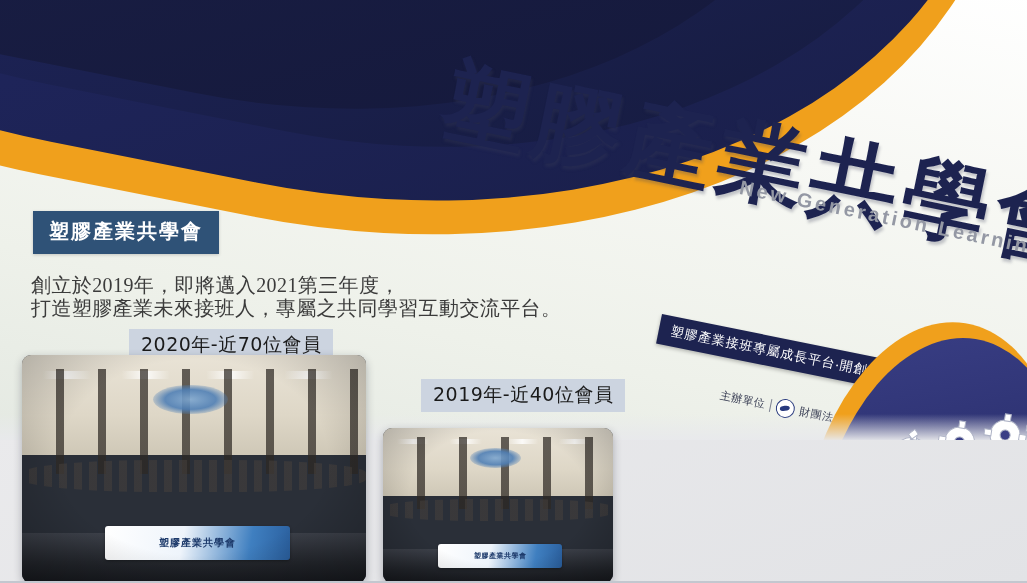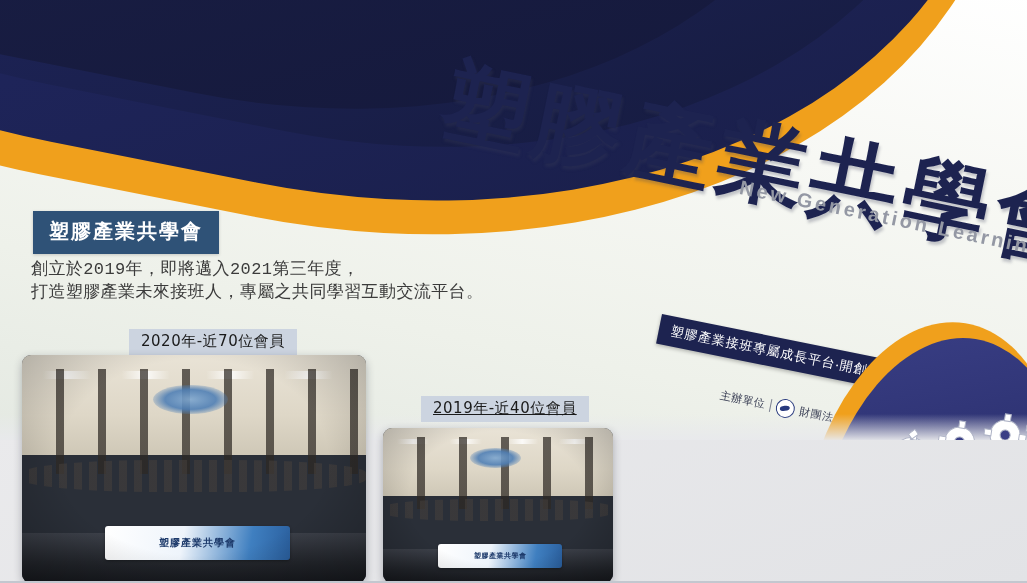--- a/index.html
+++ b/index.html
@@ -228,41 +228,41 @@
     font-weight: 700;
     letter-spacing: 2px;
     padding: 7px 16px 9px 16px;
     font-family: "DejaVu Sans", "Liberation Sans", sans-serif;
     box-shadow: 0 1px 3px rgba(0,0,0,0.18);
   }
 
   .body-copy {
     position: absolute;
     left: 31px;
-    top: 258px;
+    top: 274px;
     color: #3b3b3b;
-    font-size: 17px;
+    font-size: 20px;
     line-height: 23px;
     letter-spacing: .4px;
-    font-family: Liberation Mono, monospace;
+    font-family: Liberation Serif, serif;
   }
   .body-copy .line { display: block; white-space: nowrap; }
 
   .photo-caption {
     position: absolute;
     background: #ccd4e0;
     color: #1a1a1a;
-    font-size: 15px;
+    font-size: 19px;
     letter-spacing: .5px;
     padding: 3px 12px 4px 12px;
     font-family: "DejaVu Sans", "Liberation Sans", sans-serif;
     white-space: nowrap;
   }
   .caption-2020 { left: 129px; top: 329px; }
-  .caption-2019 { left: 421px; top: 396px; text-decoration: underline; }
+  .caption-2019 { left: 421px; top: 379px; }
 
   
   .photo {
     position: absolute;
     border-radius: 9px;
     overflow: hidden;
     box-shadow: 0 3px 9px rgba(40,45,60,0.32);
     background: #2a2f38;
   }
   .photo-2020 { left: 22px;  top: 355px; width: 344px; height: 228px; }

